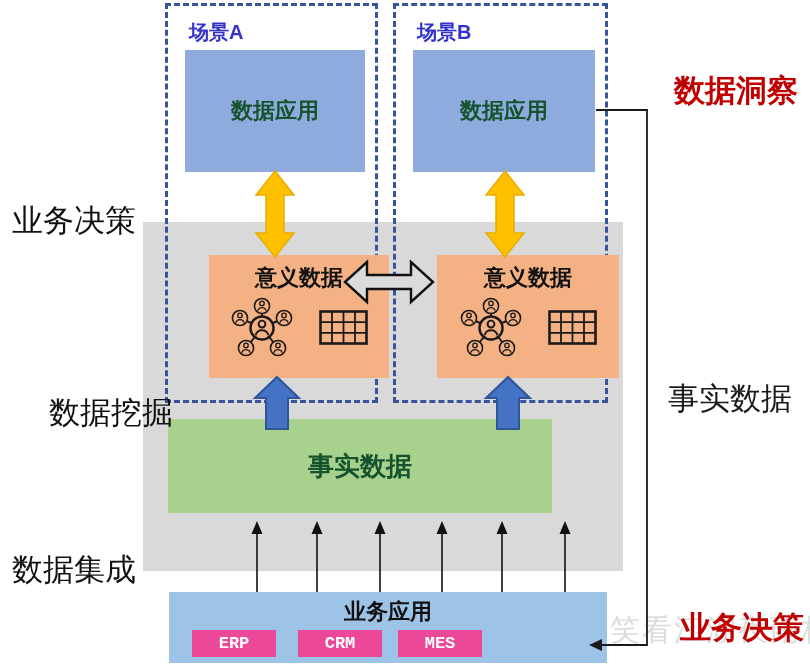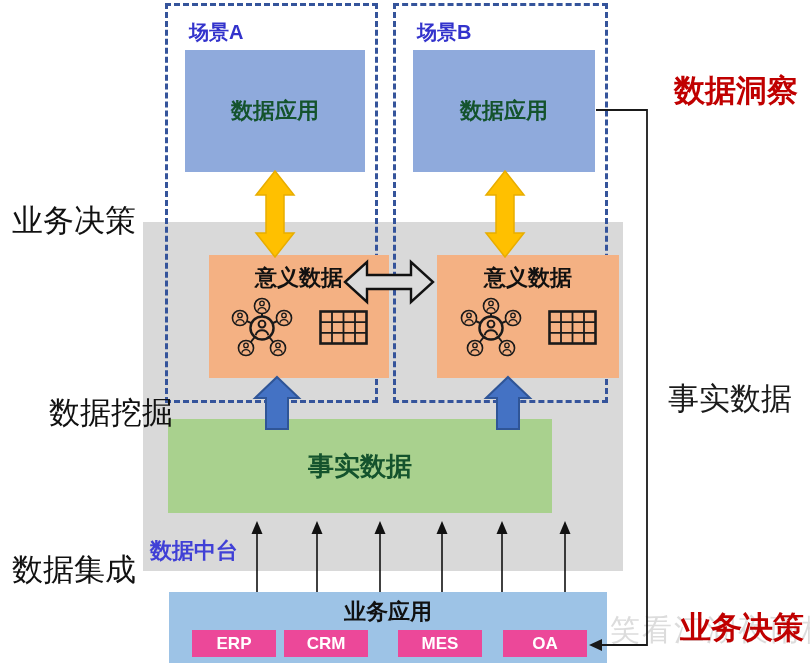--- a/index.html
+++ b/index.html
@@ -7,21 +7,21 @@
     position:relative; width:810px; height:668px; background:#ffffff;
     font-family:"Liberation Sans", sans-serif; overflow:hidden;
   }
   .abs { position:absolute; }
 
   
   .platform-bg { left:143px; top:222px; width:480px; height:349px; background:#D9D9D9; }
   .fact-box { left:168px; top:419px; width:384px; height:94px; background:#A9D18E;
               display:flex; align-items:center; justify-content:center;
               font-size:26px; font-weight:bold; color:#14532d; }
-  .business-box { left:169px; top:592px; width:438px; height:71px; background:#9DC3E6; }
+  .business-box { left:169px; top:592px; width:438px; height:71px; background:#9DC3E6;font-family:Liberation Mono, monospace; }
   .business-title { position:absolute; left:0; top:5px; width:100%; text-align:center;
               font-size:22px; font-weight:bold; color:#111; }
   .sys-btn { position:absolute; top:38px; height:27px; width:84px; background:#ec4899;
              color:#fff; font-weight:bold; font-size:17px;
              display:flex; align-items:center; justify-content:center; }
 
   
   .scene { border:3px dashed #35549B; box-sizing:border-box; background:transparent; }
   .scene-a { left:165px; top:3px; width:213px; height:400px; }
   .scene-b { left:393px; top:3px; width:215px; height:400px; }
@@ -96,23 +96,22 @@
 
   <div class="abs platform-bg z1"></div>
 
   <div class="abs fact-box z2">
     <span>事实数据</span>
   </div>
 
   <div class="abs business-box z2">
     <div class="business-title">业务应用</div>
     <div class="sys-btn" style="left:23px">ERP</div>
-    <div class="sys-btn" style="left:115px">CRM</div>
+    <div class="sys-btn" style="left:129px">CRM</div>
     <div class="sys-btn" style="left:229px">MES</div>
-    <div class="sys-btn" style="left:334px">OA</div>
   </div>
 
   <div class="abs scene scene-a z2">
     <span class="scene-label">场景A</span>
   </div>
   <div class="abs scene scene-b z2">
     <span class="scene-label">场景B</span>
   </div>
 
   <div class="abs app-box app-a z2">
@@ -177,15 +176,14 @@
     <polyline points="596,110 647,110 647,645 600,645" fill="none" stroke="#1a1a1a" stroke-width="1.8"></polyline>
     <polygon points="589,645 602,639 602,651" fill="#1a1a1a"></polygon>
   </svg>
 
   <div class="abs side-label lbl-service z5">业务决策</div>
   <div class="abs side-label lbl-mining z5">数据挖掘</div>
   <div class="abs side-label lbl-integrate z5">数据集成</div>
   <div class="abs side-label lbl-insight z5">数据洞察</div>
   <div class="abs side-label lbl-decision-cmd z5">事实数据</div>
   <div class="abs side-label lbl-biz-decision z5">业务决策</div>
-  <div class="abs lbl-platform z5">数据中台</div>
 
 </div>
 
 </body></html>

